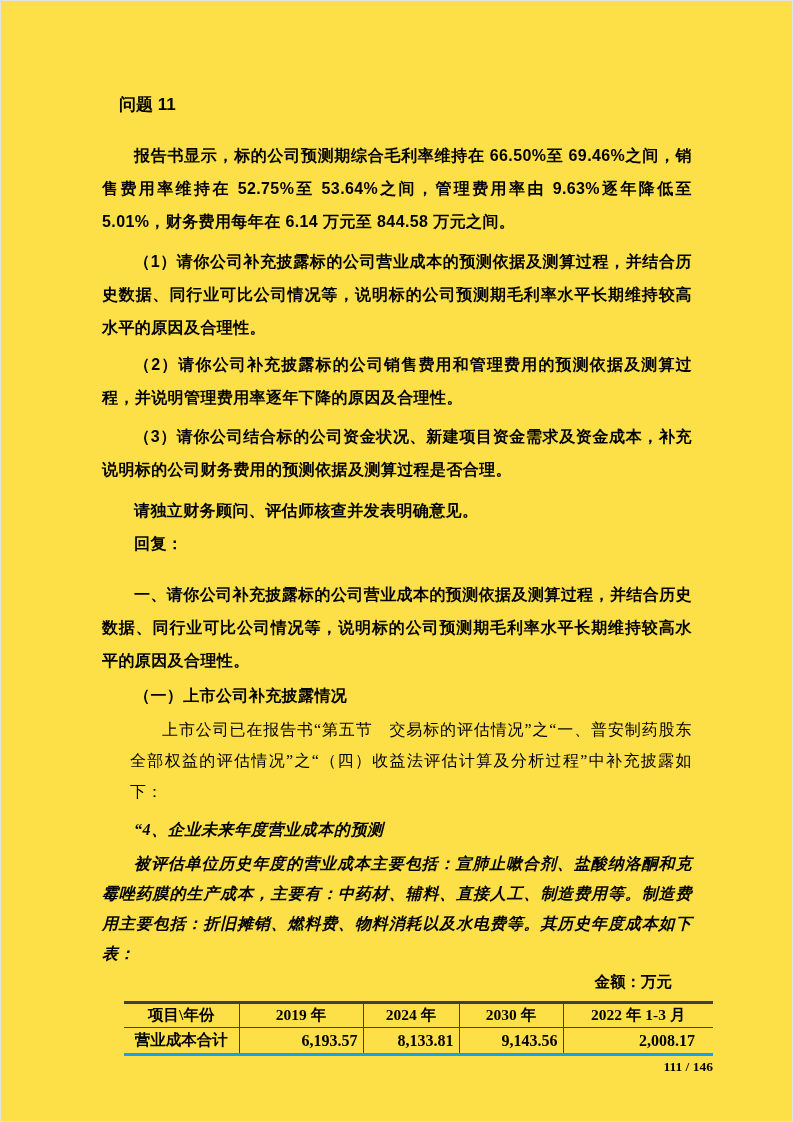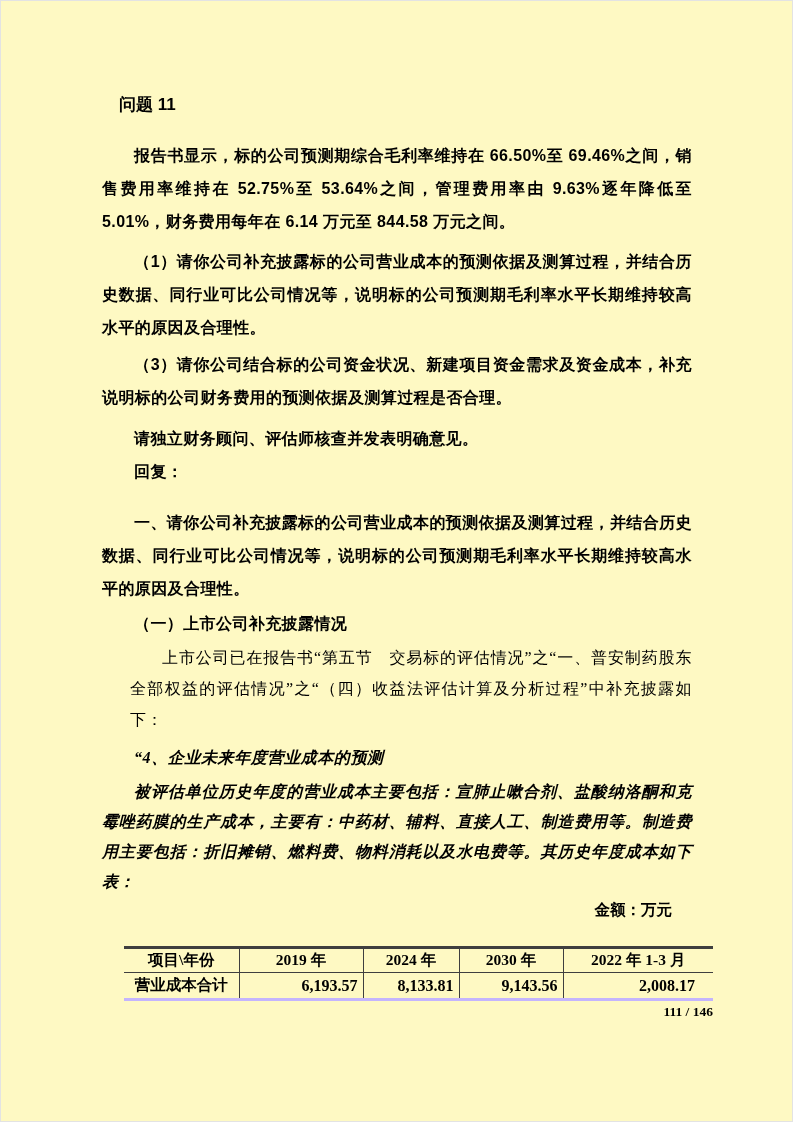--- a/index.html
+++ b/index.html
@@ -1,21 +1,21 @@
 <!DOCTYPE html>
 <html><head>
 <meta charset="utf-8">
 <style>
   * { margin: 0; padding: 0; box-sizing: border-box; }
   html, body { background: #ffffff; }
   .page {
     position: relative;
     width: 793px;
     height: 1122px;
-    background: #fef9c3;
+    background: #fde047;
     border: 1px solid #e3e3e3;
     overflow: hidden;
     padding: 94px 100px 0 101px;
     color: #000000;
     font-family: "Liberation Sans", "DejaVu Sans", sans-serif;
   }
   .doc-heading {
     font-size: 17px;
     line-height: 20px;
     font-weight: bold;
@@ -65,23 +65,23 @@
     text-align: right;
     padding-right: 20px;
     line-height: 22px;
     font-family: "Liberation Sans", "DejaVu Sans", sans-serif;
   }
   table.cost-table {
     border-collapse: collapse;
     table-layout: fixed;
     width: 589px;
     margin-left: 22px;
-    margin-top: 25px;
+    margin-top: 8px;
     border-top: 3px solid #3f3f3f;
-    border-bottom: 3px solid #c4b5fd;
+    border-bottom: 3px solid #0ea5e9;
     font-family: "Liberation Serif", "DejaVu Serif", serif;
   }
   .cost-table col.c0 { width: 115px; }
   .cost-table col.c1 { width: 124px; }
   .cost-table col.c2 { width: 96px; }
   .cost-table col.c3 { width: 104px; }
   .cost-table col.c4 { width: 150px; }
   .cost-table th, .cost-table td {
     font-weight: bold;
     font-size: 15.5px;
@@ -113,20 +113,21 @@
 <body>
 
 <div class="page">
 
   <div class="doc-heading">问题 11</div>
 
   <p class="para para-bold m-intro">报告书显示，标的公司预测期综合毛利率维持在 66.50%至 69.46%之间，销售费用率维持在 52.75%至 53.64%之间，管理费用率由 9.63%逐年降低至5.01%，财务费用每年在 6.14 万元至 844.58 万元之间。</p>
 
   <p class="para para-bold m-q1">（1）请你公司补充披露标的公司营业成本的预测依据及测算过程，并结合历史数据、同行业可比公司情况等，说明标的公司预测期毛利率水平长期维持较高水平的原因及合理性。</p>
 
+  <p class="para para-bold m-q2">（2）请你公司补充披露标的公司销售费用和管理费用的预测依据及测算过程，并说明管理费用率逐年下降的原因及合理性。</p>
 
   <p class="para para-bold m-q3">（3）请你公司结合标的公司资金状况、新建项目资金需求及资金成本，补充说明标的公司财务费用的预测依据及测算过程是否合理。</p>
 
   <p class="para para-bold m-verify">请独立财务顾问、评估师核查并发表明确意见。</p>
 
   <p class="para para-bold m-reply">回复：</p>
 
   <p class="para para-bold m-replyq1">一、请你公司补充披露标的公司营业成本的预测依据及测算过程，并结合历史数据、同行业可比公司情况等，说明标的公司预测期毛利率水平长期维持较高水平的原因及合理性。</p>
 
   <p class="para para-bold m-sec1">（一）上市公司补充披露情况</p>

